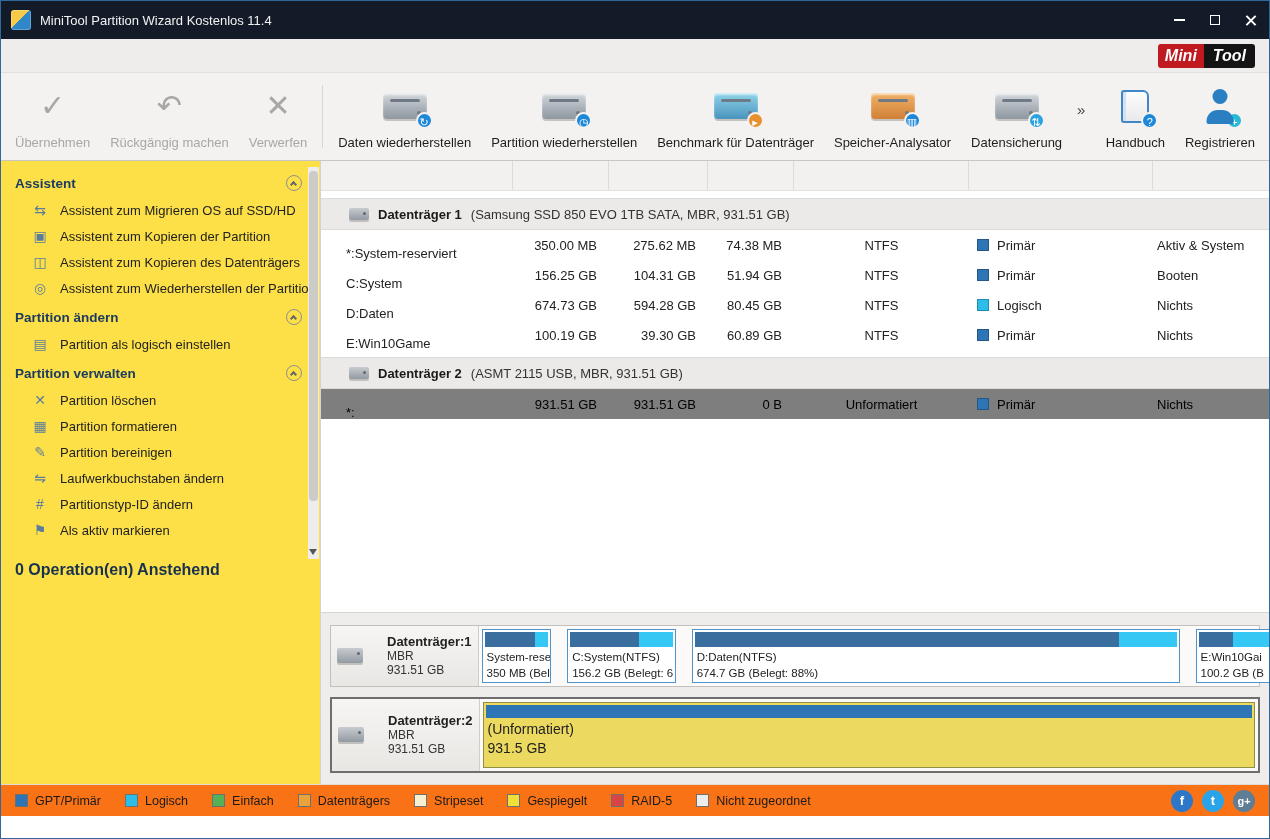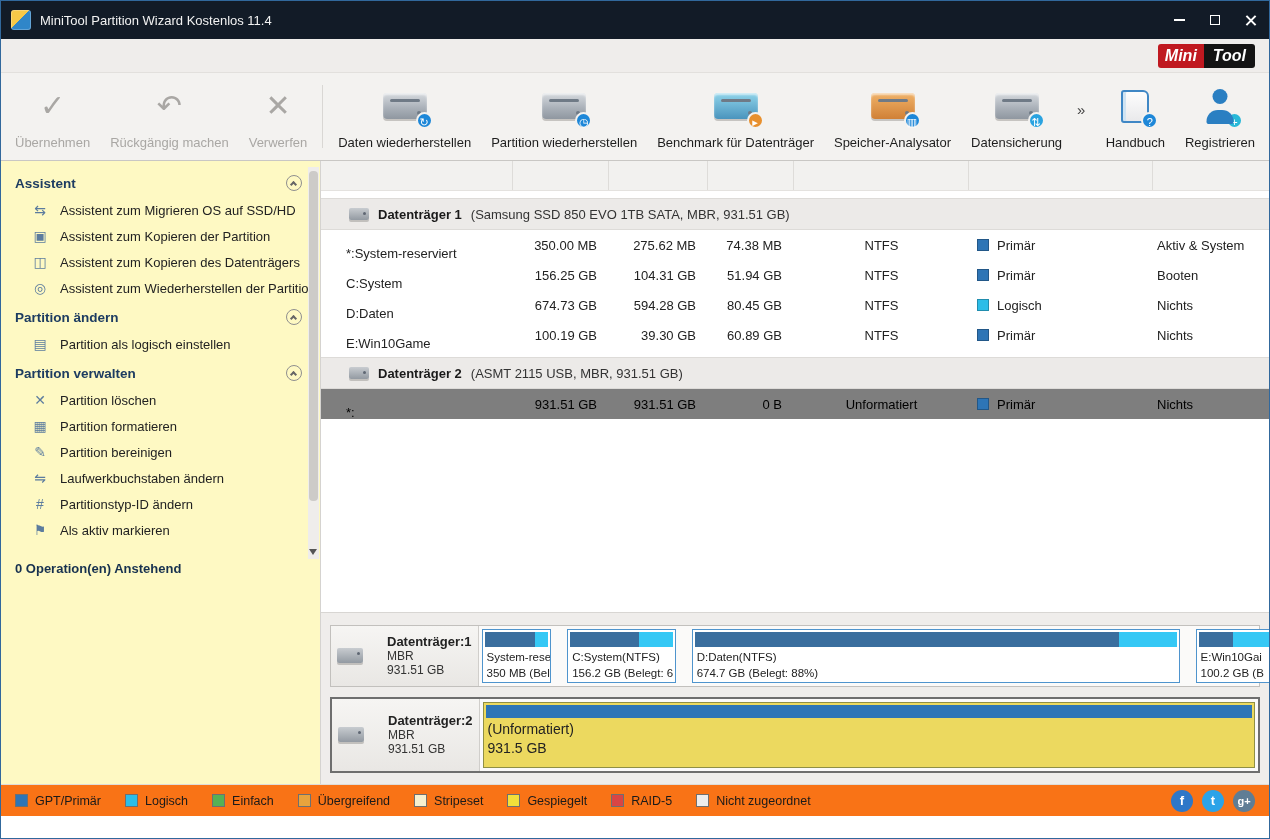--- a/index.html
+++ b/index.html
@@ -58,28 +58,28 @@
                          border-radius:3px 6px 6px 3px; box-shadow:inset 3px 0 0 #cfe3f2; }
   .register-icon::before { content:""; position:absolute; top:3px; left:50%; transform:translateX(-50%); width:15px; height:15px; border-radius:50%; background:#2a7fc2; }
   .register-icon::after { content:""; position:absolute; bottom:2px; left:50%; transform:translateX(-50%); width:27px; height:14px;
                           border-radius:13px 13px 3px 3px; background:#2a7fc2; }
   .register-icon .badge { background:#28b8d8; }
 
   
   .content { flex:1; display:flex; min-height:0; }
 
   
-  .sidebar { flex:0 0 320px; background:#fef9c3; border-right:1px solid #d5d3d0; position:relative; padding-top:6px; overflow:hidden; }
+  .sidebar { flex:0 0 320px; background:#fde047; border-right:1px solid #d5d3d0; position:relative; padding-top:6px; overflow:hidden; }
   .sb-header { display:flex; align-items:center; padding:8px 18px 6px 14px; cursor:default; }
   .sb-title { font-weight:bold; color:#1d3c61; font-size:13.5px; }
   .collapse-icon { margin-left:auto; width:16px; height:16px; border:1px solid #8f8f8f; border-radius:50%; position:relative; }
   .collapse-icon i { position:absolute; left:4px; top:6px; width:5px; height:5px; border-left:2px solid #666; border-top:2px solid #666; transform:rotate(45deg); }
   .sb-item { display:flex; align-items:center; gap:11px; padding:5px 8px 5px 30px; color:#222; cursor:default; white-space:nowrap; }
   .sb-icon { width:18px; text-align:center; color:#5c7c9e; font-size:14px; flex:0 0 18px; }
-  .pending { margin:18px 0 3px 14px; font-weight:bold; color:#17314f; font-size:13px; }
+  .pending { margin:18px 0 3px 14px; font-weight:bold; color:#17314f; font-size:16px; }
   .sb-scrollbar { position:absolute; top:6px; right:1px; width:11px; height:392px; background:#efedeb; }
   .sb-thumb { position:absolute; top:4px; left:1px; width:9px; height:330px; background:#cdcbc8; border-radius:4px; }
   .sb-down { position:absolute; bottom:2px; left:0; width:11px; height:10px; }
   .sb-down::after { content:""; position:absolute; left:1px; top:2px; border-left:4.5px solid transparent; border-right:4.5px solid transparent; border-top:6px solid #555; }
 
   
   .main { flex:1; display:flex; flex-direction:column; background:#fff; min-width:0; }
   .grid-cols { display:grid; grid-template-columns:192px 96px 99px 86px 175px 184px minmax(0,1fr); }
   .thead { flex:0 0 30px; background:#f2f1ef; border-bottom:1px solid #e4e2df; }
   .th { display:flex; align-items:center; color:#333; border-right:1px solid #dedcd9; padding:0 8px; white-space:nowrap; overflow:hidden; cursor:default; }
@@ -474,21 +474,21 @@
         <div class="legend-item">
     <span class="legend-sq" style="background: rgb(44, 189, 232);"></span>
     <span>Logisch</span>
   </div>
         <div class="legend-item">
     <span class="legend-sq" style="background: rgb(85, 177, 85);"></span>
     <span>Einfach</span>
   </div>
         <div class="legend-item">
     <span class="legend-sq" style="background: rgb(232, 163, 61);"></span>
-    <span>Übergreifend</span>
+    <span>Datenträgers</span>
   </div>
         <div class="legend-item">
     <span class="legend-sq" style="background: rgb(246, 240, 208);"></span>
     <span>Stripeset</span>
   </div>
         <div class="legend-item">
     <span class="legend-sq" style="background: rgb(242, 224, 58);"></span>
     <span>Gespiegelt</span>
   </div>
         <div class="legend-item">

